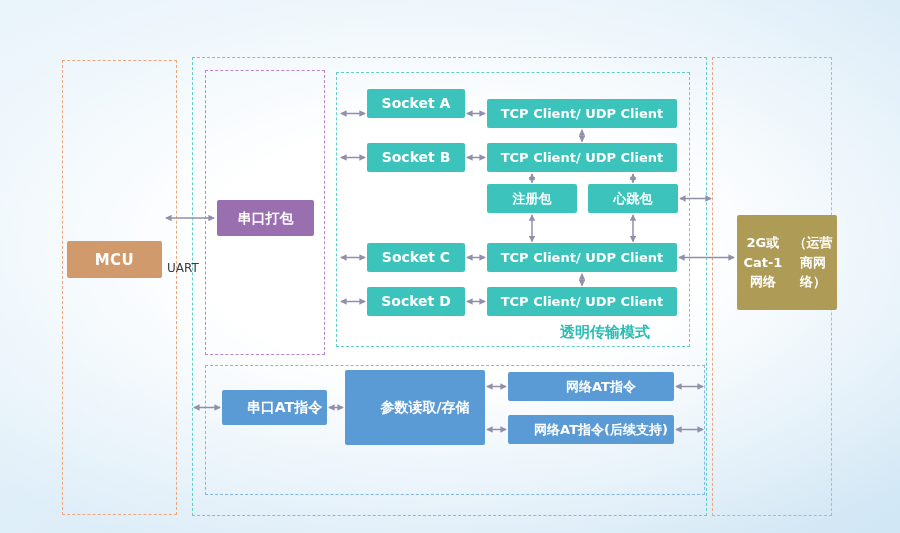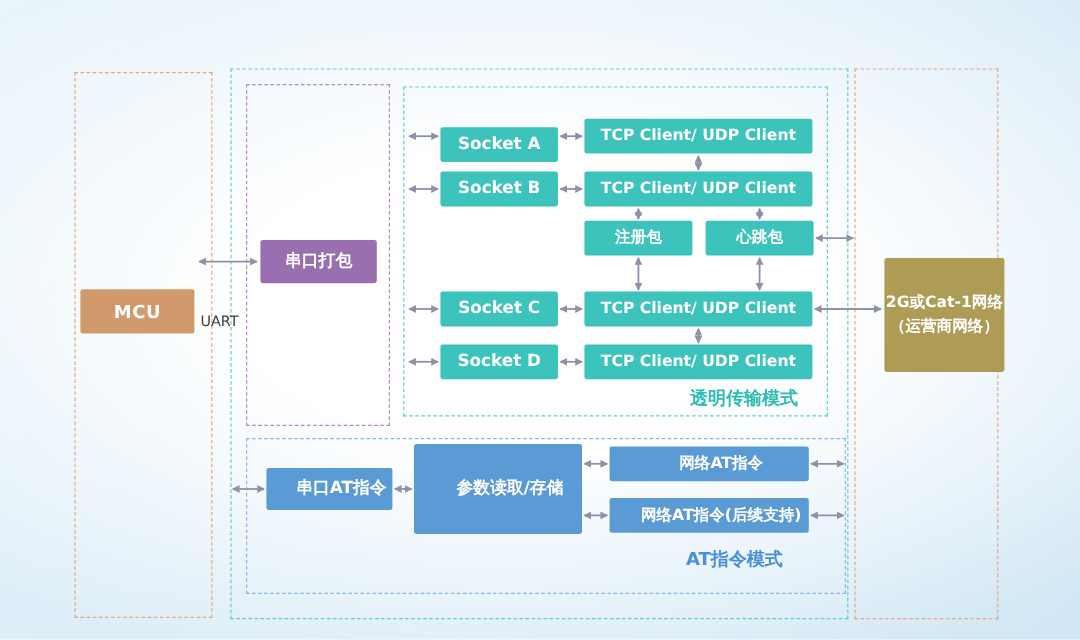--- a/index.html
+++ b/index.html
@@ -18,24 +18,24 @@
   .region.blue   { border-color:#85b6e4; }
   .node {
     position:absolute; display:flex; align-items:center; justify-content:center;
     color:#ffffff; font-weight:bold; font-size:14px; text-align:center;
     border-radius:2px; line-height:1.2;
   }
   .node.teal   { background:#3cc3bc; }
   .node.purple { background:#9a6fb0; }
   .node.blue   { background:#5b9bd5;padding-left:20px; }
   .node.mcu    { background:#d09a6c; font-size:15px; letter-spacing:0.5px; }
-  .node.olive  { background:#ad9b56; font-size:13px; flex-direction:column; line-height:1.5; }
+  .node.olive  { background:#ad9b56; font-size:13px; line-height:1.5;justify-content:flex-end; }
   .node.wide   { font-size:13px; }
   .node.small  { font-size:13px; }
-  .seclabel { position:absolute; font-weight:bold; font-size:15px; text-align:center; }
+  .seclabel { position:absolute; font-weight:bold; font-size:15px; text-align:left; }
   .seclabel.tealtext { color:#2bbcb4; }
   .seclabel.bluetext { color:#4a90d8; }
   .uart { position:absolute; color:#3c3c3c; font-size:12px;text-align:center; }
   svg.arrows { position:absolute; left:0; top:0; width:900px; height:533px; pointer-events:none; }
 </style>
 </head>
 <body>
 
 <div class="stage">
 
@@ -44,40 +44,39 @@
   <div class="region purple" style="left:205px;top:70px;width:120px;height:285px"></div>
   <div class="region teal" style="left:336px;top:72px;width:354px;height:275px"></div>
   <div class="region blue" style="left:205px;top:365px;width:500px;height:130px"></div>
   <div class="region orange" style="left:712px;top:57px;width:120px;height:459px"></div>
 
   <div class="node mcu" style="left:67px;top:241px;width:95px;height:37px">MCU</div>
   <div class="uart" style="left:167px;top:261px">UART</div>
 
   <div class="node purple" style="left:217px;top:200px;width:97px;height:36px">串口打包</div>
 
-  <div class="node teal" style="left:367px;top:106px;width:98px;height:29px">Socket A</div>
+  <div class="node teal" style="left:367px;top:89px;width:98px;height:29px">Socket A</div>
   <div class="node teal" style="left:367px;top:143px;width:98px;height:29px">Socket B</div>
   <div class="node teal" style="left:367px;top:287px;width:98px;height:29px">Socket D</div>
   <div class="node teal" style="left:367px;top:243px;width:98px;height:29px">Socket C</div>
 
   <div class="node teal wide" style="left:487px;top:99px;width:190px;height:29px">TCP Client/ UDP Client</div>
   <div class="node teal wide" style="left:487px;top:143px;width:190px;height:29px">TCP Client/ UDP Client</div>
   <div class="node teal small" style="left:487px;top:184px;width:90px;height:29px">注册包</div>
   <div class="node teal small" style="left:588px;top:184px;width:90px;height:29px">心跳包</div>
   <div class="node teal wide" style="left:487px;top:243px;width:190px;height:29px">TCP Client/ UDP Client</div>
   <div class="node teal wide" style="left:487px;top:287px;width:190px;height:29px">TCP Client/ UDP Client</div>
 
   <div class="seclabel tealtext" style="left:560px;top:323px;width:120px">透明传输模式</div>
 
   <div class="node blue" style="left:222px;top:390px;width:105px;height:35px">串口AT指令</div>
   <div class="node blue" style="left:345px;top:370px;width:140px;height:75px">参数读取/存储</div>
   <div class="node blue small" style="left:508px;top:372px;width:166px;height:29px">网络AT指令</div>
   <div class="node blue small" style="left:508px;top:415px;width:166px;height:29px">网络AT指令(后续支持)</div>
 
-  <div class="seclabel bluetext" style="left:552px;top:457px;width:120px">AT指令模式</div>
 
   <div class="node olive" style="left:737px;top:215px;width:100px;height:95px">
     <span>2G或Cat-1网络</span>
     <span>（运营商网络）</span>
   </div>
 
   <svg class="arrows" xmlns="http://www.w3.org/2000/svg">
     <defs>
       <marker id="ah" viewBox="0 0 6 6" markerWidth="6.5" markerHeight="6.5" refX="5.2" refY="3" orient="auto-start-reverse" markerUnits="userSpaceOnUse">
         <path d="M0,0 L6,3 L0,6 Z" fill="#9190ab"></path>

